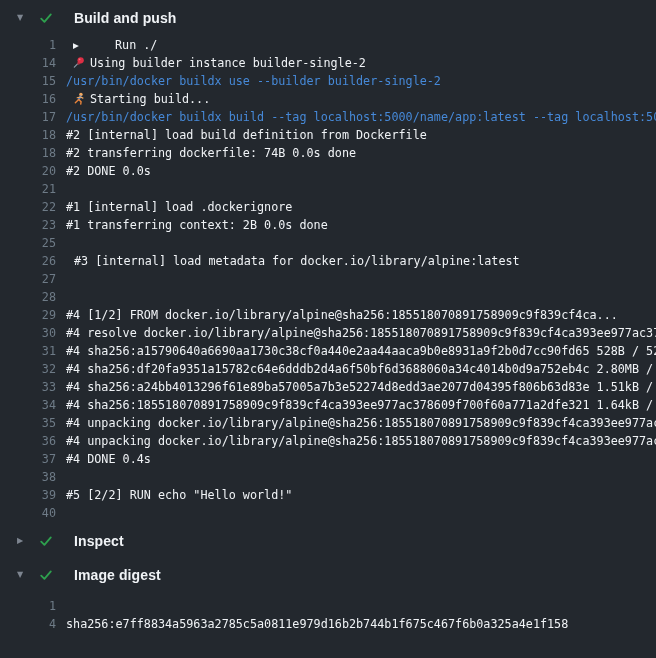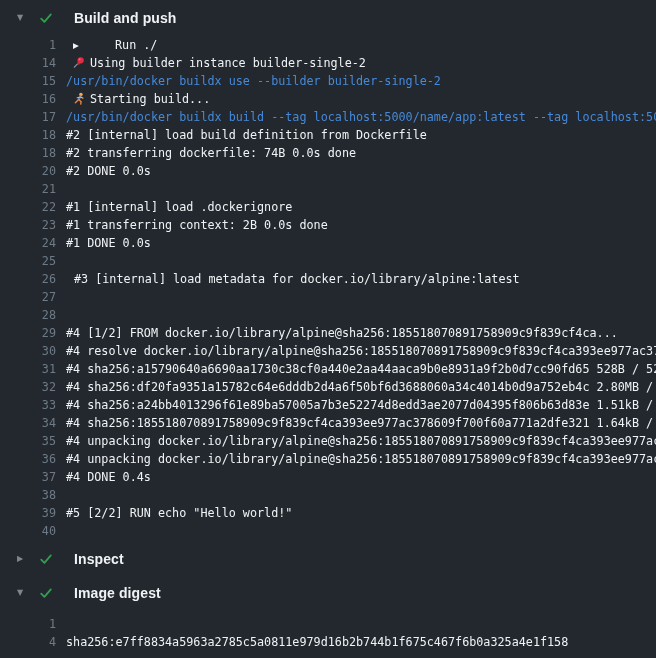--- a/index.html
+++ b/index.html
@@ -154,24 +154,20 @@
       </div>
       <div class="row">
         <span class="num">22</span>
         <span class="line-text"><span style="white-space: pre;">#1 [internal] load .dockerignore</span></span>
       </div>
       <div class="row">
         <span class="num">23</span>
         <span class="line-text"><span style="white-space: pre;">#1 transferring context: 2B 0.0s done</span></span>
       </div>
       <div class="row">
-        <span class="num">24</span>
-        <span class="line-text"><span style="white-space: pre;">#1 DONE 0.0s</span></span>
-      </div>
-      <div class="row">
         <span class="num">25</span>
         <span class="line-text"><span style="white-space: pre;">&nbsp;</span></span>
       </div>
       <div class="row">
         <span class="num">26</span>
         <span class="line-text"><span style="white-space: pre; margin-left: 8px;">#3 [internal] load metadata for docker.io/library/alpine:latest</span></span>
       </div>
       <div class="row">
         <span class="num">27</span>
       </div>

